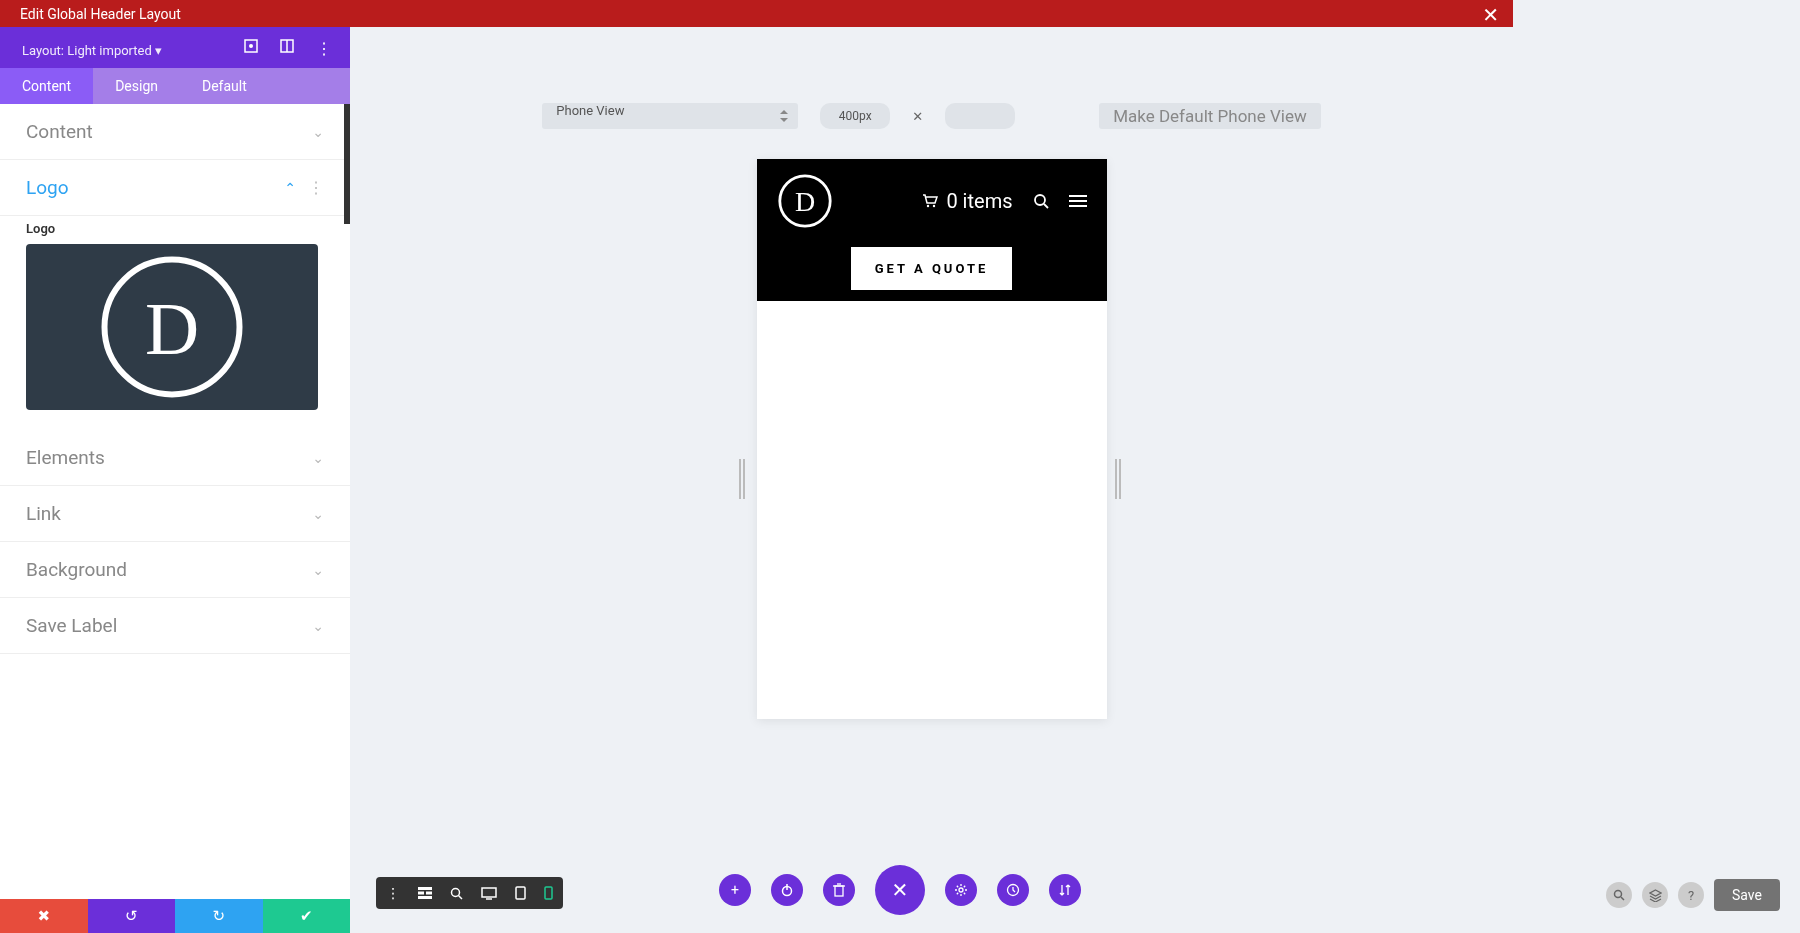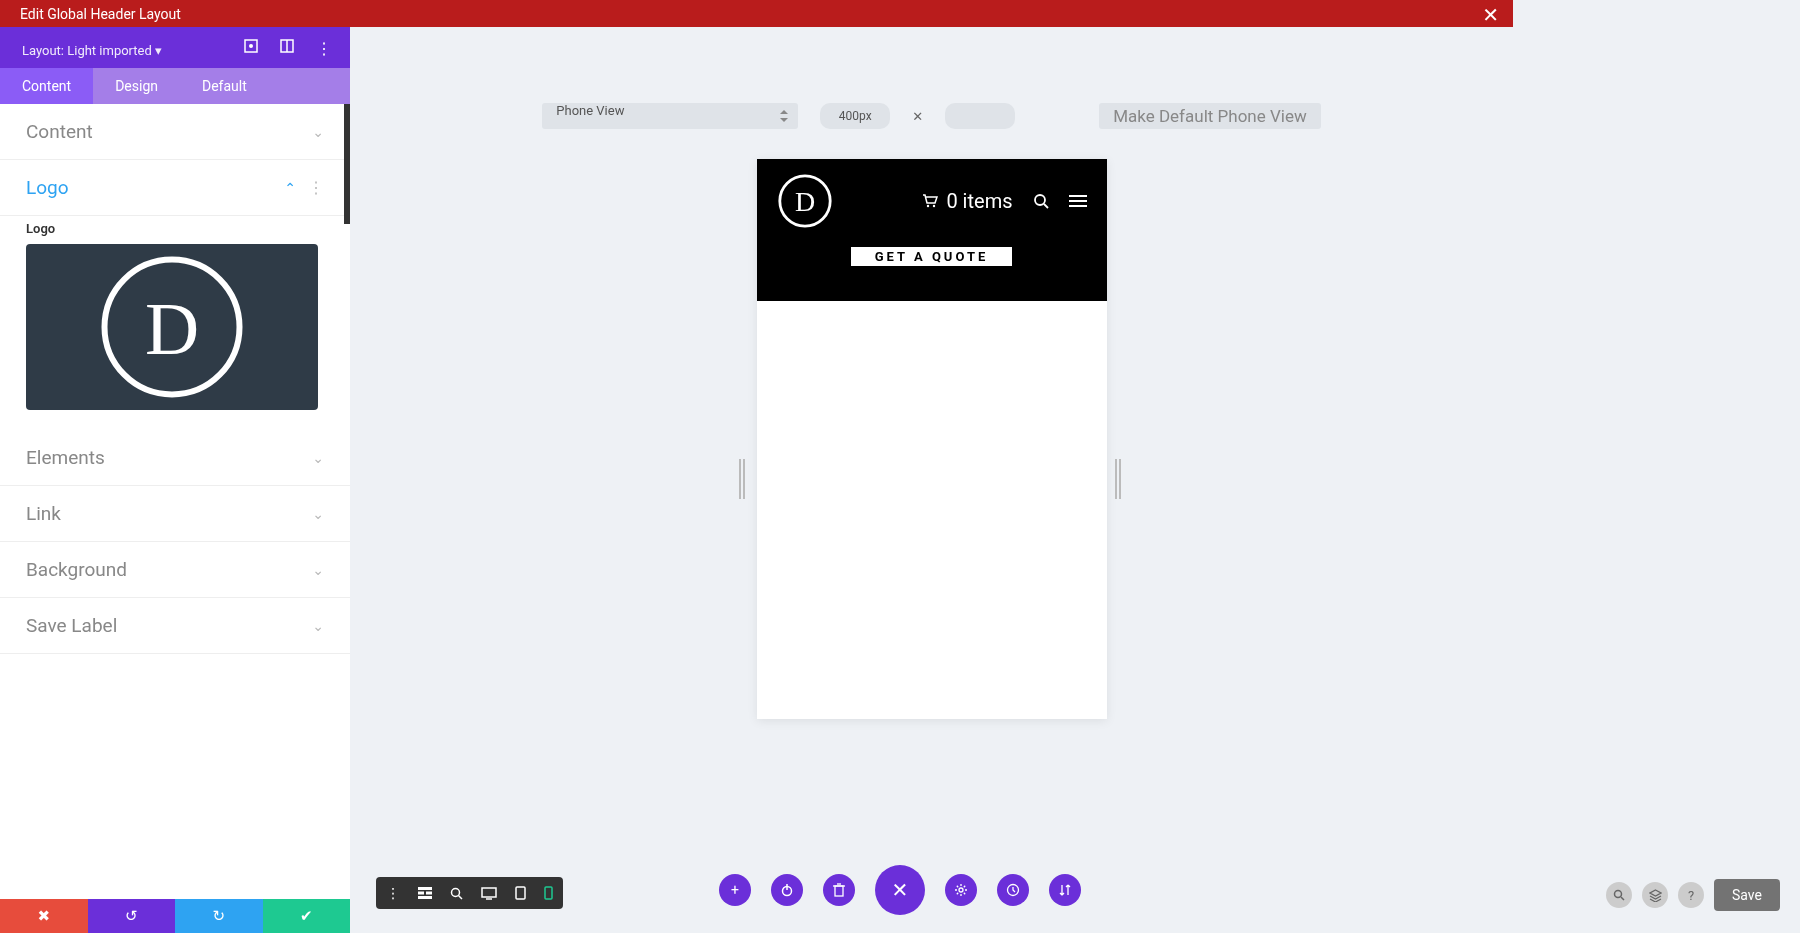--- a/index.html
+++ b/index.html
@@ -57,21 +57,21 @@
 .dimx { font-size: 13px; color: #666; }
 .dim.blank { width: 70px; }
 .defbtn { height: 26px; background: #dfe3e8; border-radius: 3px; padding: 0 14px; display: flex; align-items: center; font-size: 17px; color: #888; }
 
 .phone { width: 350px; height: 560px; margin: 10px auto 0; background: #fff; box-shadow: 0 2px 10px rgba(0,0,0,0.08); position: relative; }
 .phone-header { background: #000; height: 142px; color: #fff; padding: 14px 20px; }
 .ph-row1 { display: flex; align-items: center; justify-content: space-between; }
 .ph-logo { width: 56px; height: 56px; }
 .ph-right { display: flex; align-items: center; gap: 20px; font-size: 20px; }
 .ph-cart { display: flex; align-items: center; gap: 8px; }
-.ph-quote { background: #fff; color: #000; padding: 2px 24px; font-size: 13px; font-weight: 700; letter-spacing: 3px; margin: 18px auto 0; width: fit-content; }
+.ph-quote { background: #fff; color: #000; padding: 14px 24px; font-size: 13px; font-weight: 700; letter-spacing: 3px; margin: 18px auto 0; width: fit-content; }
 
 .handle { position: absolute; top: 300px; width: 10px; height: 40px; display: flex; gap: 2px; }
 .handle span { width: 2px; background: #bbb; }
 .handle.left { left: -18px; }
 .handle.right { right: -18px; }
 
 
 .tbar-left { position: absolute; left: 376px; bottom: 24px; background: #333; border-radius: 4px; display: flex; align-items: center; padding: 6px 10px; gap: 18px; height: 32px; }
 .tbar-left .ti { color: #fff; font-size: 14px; cursor: pointer; }
 .tbar-left .ti.active { color: #1ec991; }

